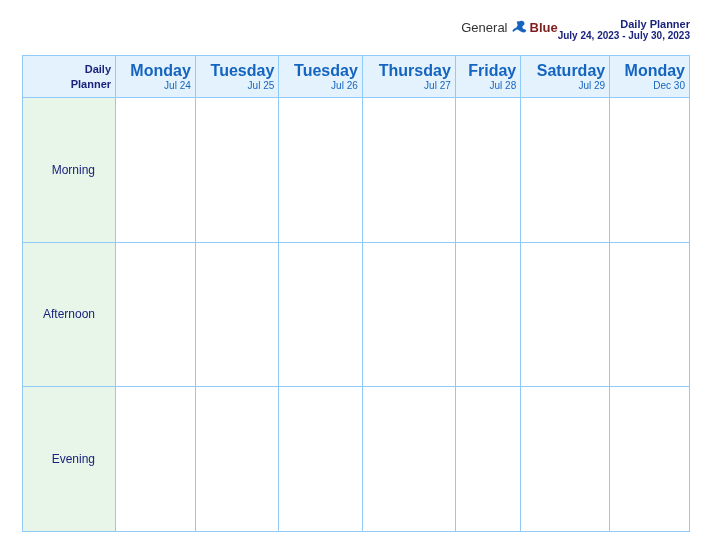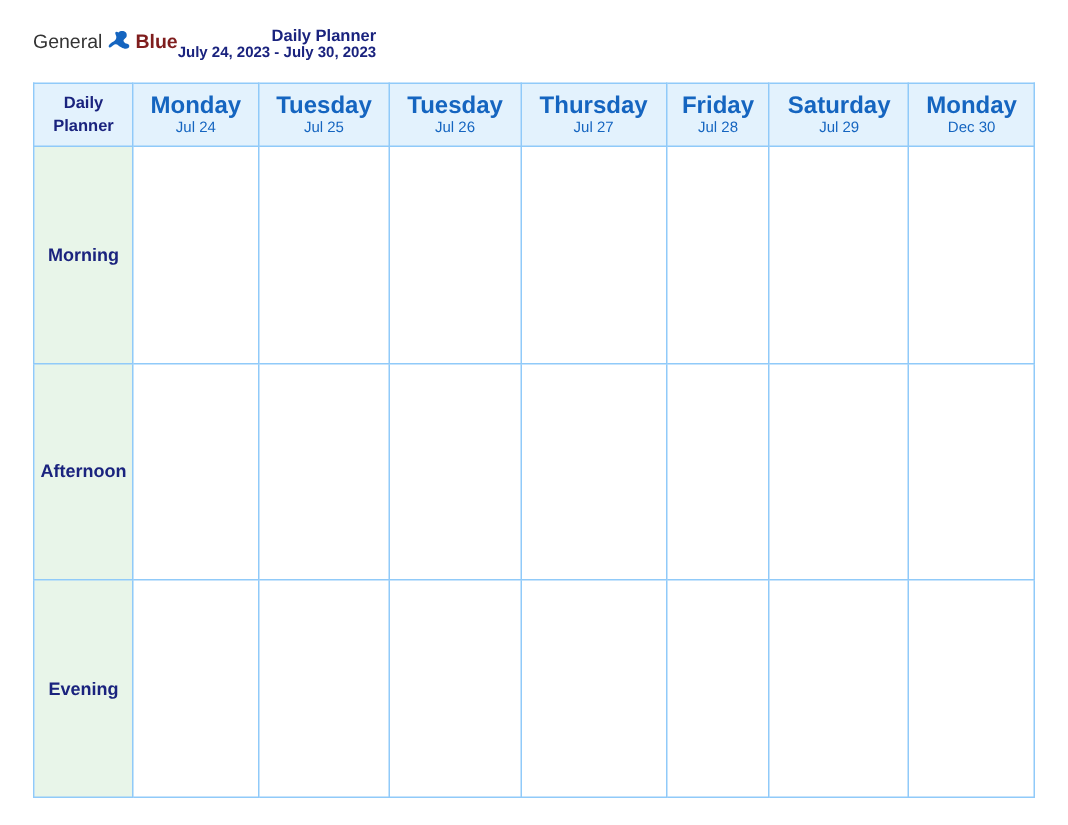--- a/index.html
+++ b/index.html
@@ -12,21 +12,21 @@
     }
     .page {
       width: 712px;
       height: 550px;
       padding: 18px 22px 18px 22px;
       display: flex;
       flex-direction: column;
     }
     .header {
       display: flex;
-      justify-content: flex-start;
+      justify-content: flex-end;
       align-items: flex-start;
       margin-bottom: 14px;
     }
     .logo-area {
       display: flex;
       flex-direction: column;
       align-items: flex-start;
     }
     .logo-text {
       display: flex;
@@ -62,21 +62,21 @@
     }
     .calendar-table {
       width: 100%;
       flex: 1;
       border-collapse: collapse;
       border: 1.5px solid #90caf9;
     }
     .calendar-table th,
     .calendar-table td {
       border: 1px solid #90caf9;
-      text-align: center;
+      text-align: right;
       vertical-align: middle;
     }
     .header-row th {
       background-color: #e3f2fd;
       padding: 6px 4px;
       font-size: 11px;
       color: #1a237e;
       font-weight: bold;
     }
     .header-row th .day-name {
@@ -95,23 +95,23 @@
       background-color: #e3f2fd;
       font-size: 11px;
       color: #1a237e;
       font-weight: bold;
       line-height: 1.3;
     }
     .time-cell {
       background-color: #e8f5e9;
       width: 60px;
       font-size: 12px;
-      font-weight: bold;
-      color: #1a237e;
-      padding: 0 4px;
+      font-weight: normal;
+      color: #1a237e;
+      padding: 0 20px;
     }
     .day-cell {
       background-color: #ffffff;
       width: calc((100% - 78px) / 7);
     }
     .time-row td {
       height: 110px;
     }
   </style>
 </head>

